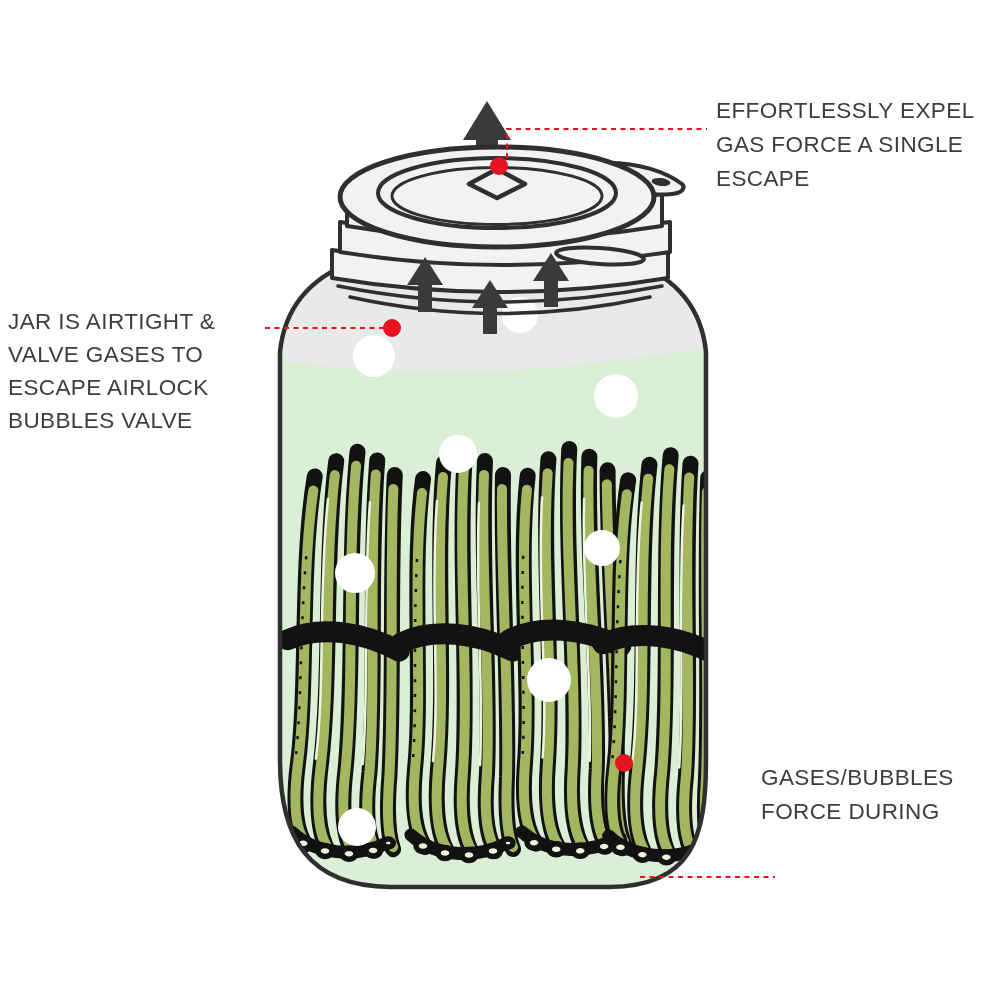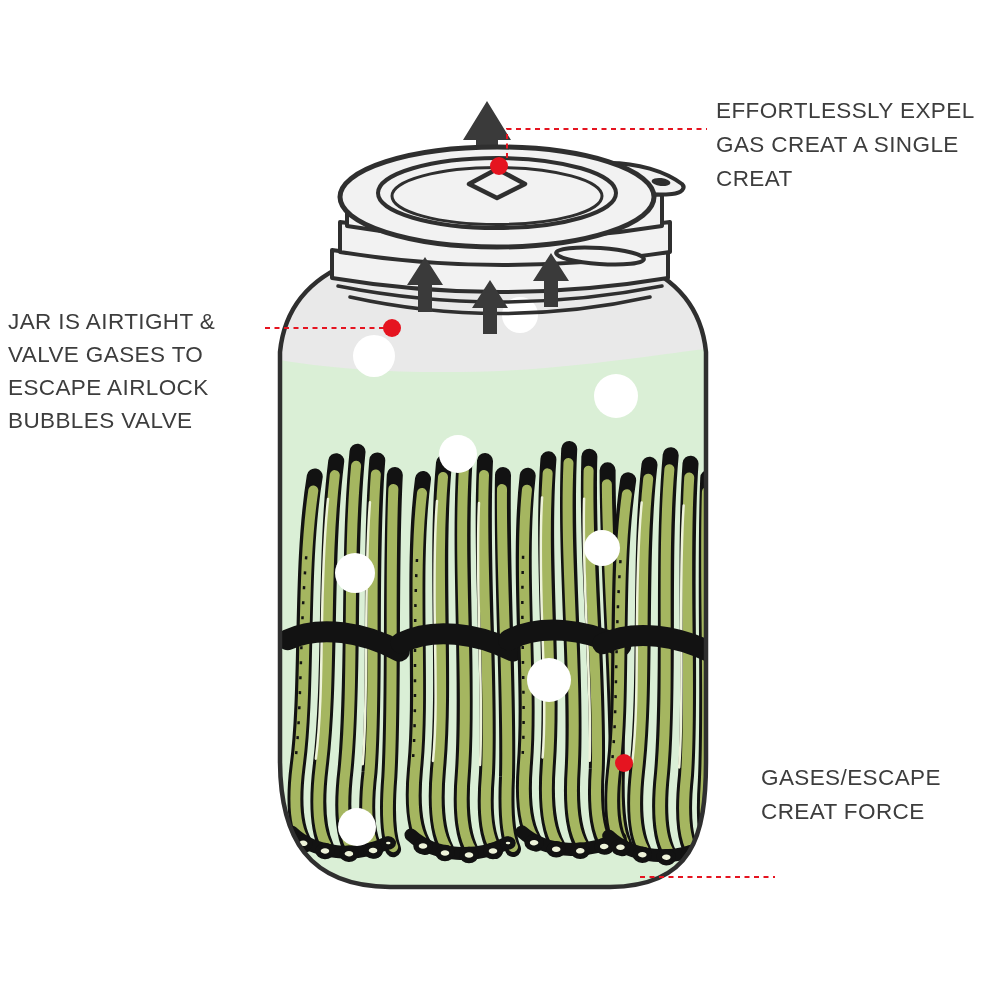--- a/index.html
+++ b/index.html
@@ -130,29 +130,29 @@
       <path class="leader" d="M384,328 L261,328"></path>
       <path class="leader" d="M640,877 L775,877"></path>
       <circle class="marker" cx="499" cy="166" r="9"></circle>
       <circle class="marker" cx="392" cy="328" r="9"></circle>
       <circle class="marker" cx="624" cy="763" r="9"></circle>
     </g>
   </svg>
 
   <div class="callout" id="callout-expel">
     <div>EFFORTLESSLY EXPEL</div>
-    <div>GAS CREAT A SINGLE</div>
-    <div>CREAT</div>
+    <div>GAS FORCE A SINGLE</div>
+    <div>ESCAPE</div>
   </div>
 
   <div class="callout" id="callout-airtight">
     <div>JAR IS AIRTIGHT &amp;</div>
     <div>VALVE GASES TO</div>
     <div>ESCAPE AIRLOCK</div>
     <div>BUBBLES VALVE</div>
   </div>
 
   <div class="callout" id="callout-gases">
-    <div>GASES/ESCAPE</div>
-    <div>CREAT FORCE</div>
+    <div>GASES/BUBBLES</div>
+    <div>FORCE DURING</div>
   </div>
 
 </div>
 
 </body></html>

